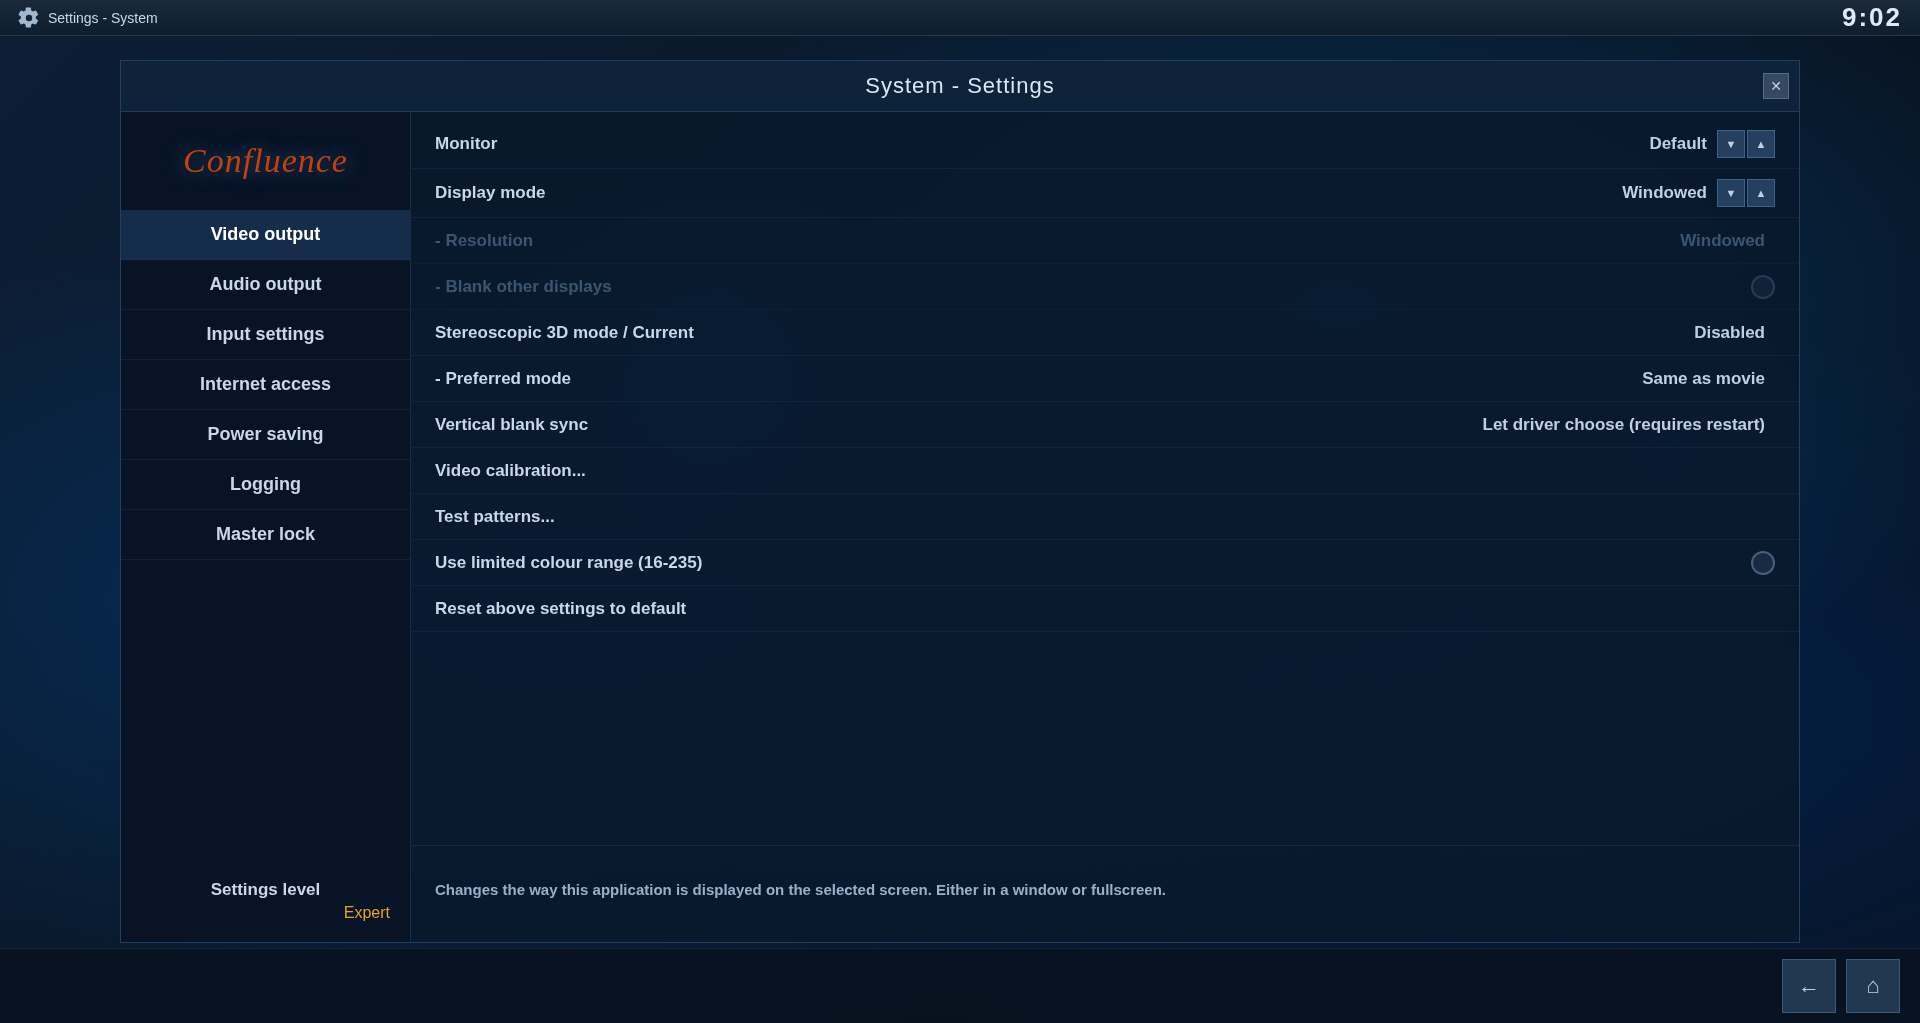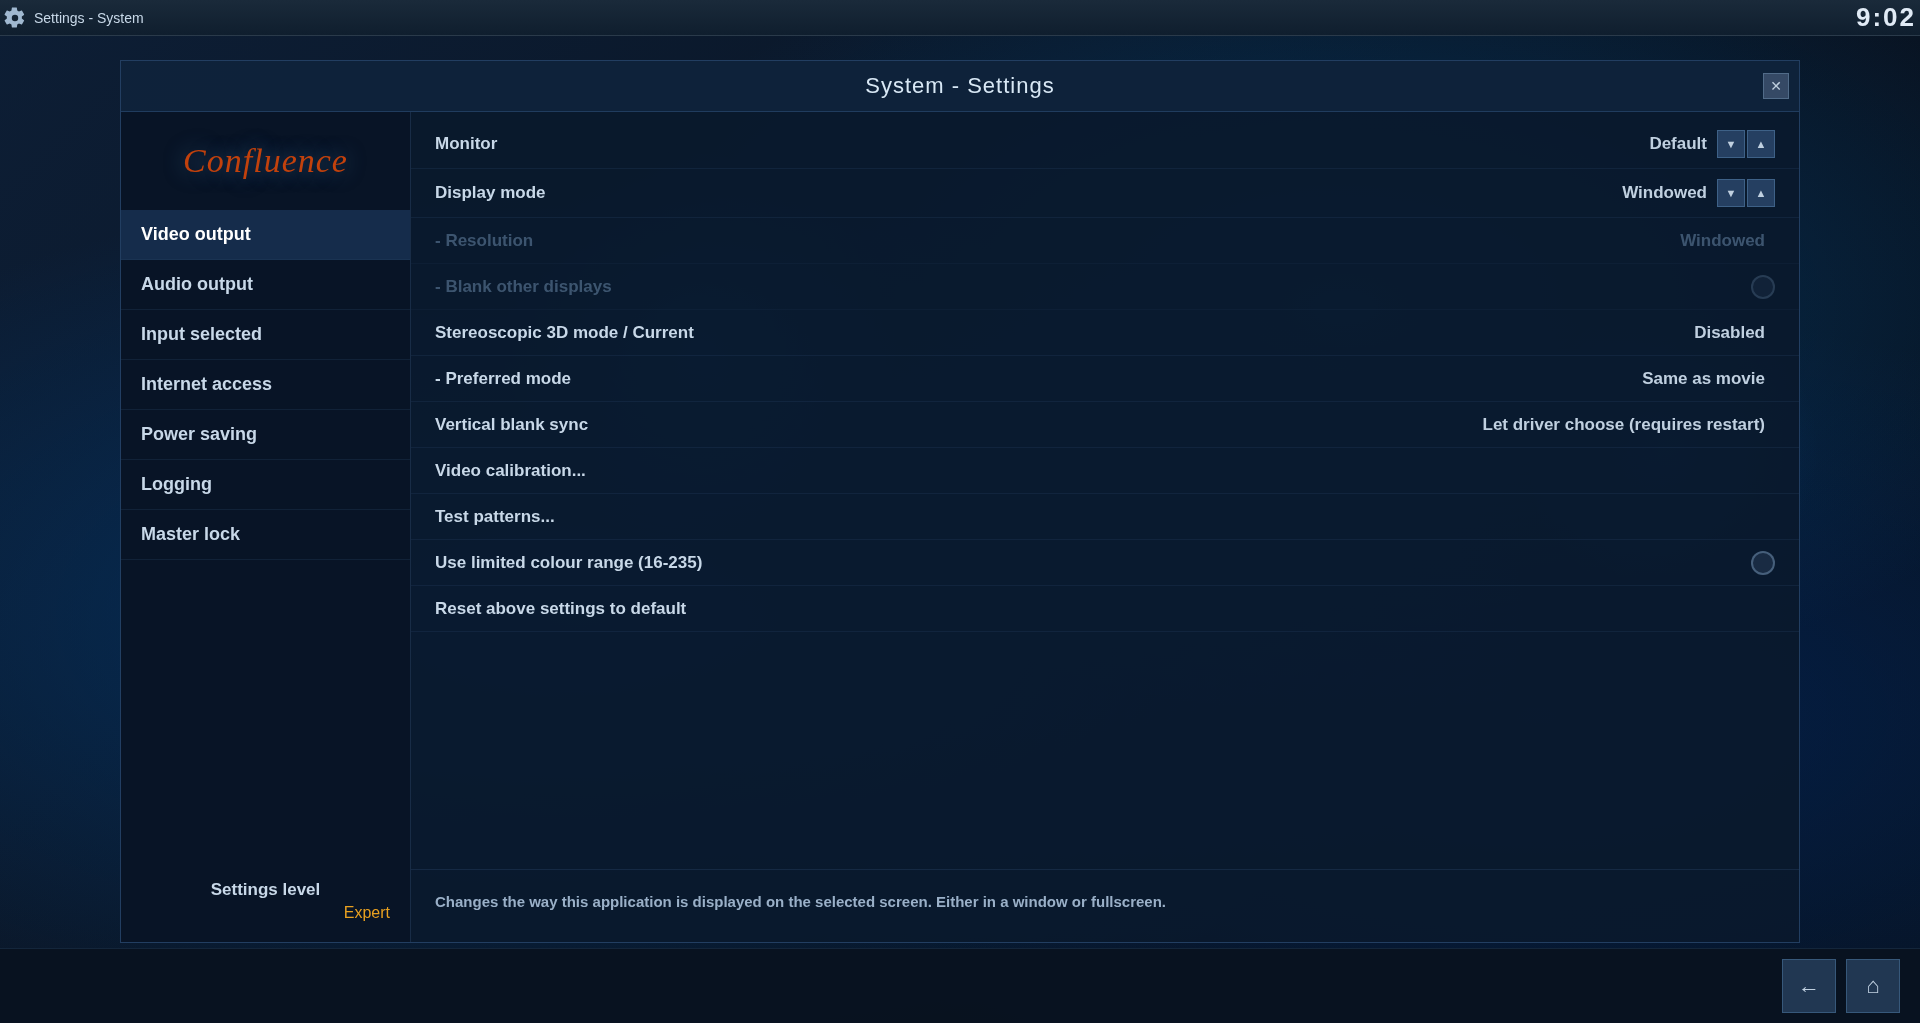--- a/index.html
+++ b/index.html
@@ -42,21 +42,21 @@
 
     
     .titlebar {
       position: absolute;
       top: 0; left: 0; right: 0;
       height: 36px;
       background: linear-gradient(180deg, #1a2a3a 0%, #0f1e2e 100%);
       display: flex;
       align-items: center;
       justify-content: space-between;
-      padding: 0 4px;
+      padding: 0 18px;
       z-index: 100;
       border-bottom: 1px solid #2a3a4a;
     }
 
     .titlebar-left {
       display: flex;
       align-items: center;
       gap: 8px;
     }
 
@@ -162,21 +162,21 @@
     }
 
     .sidebar-nav {
       flex: 1;
       display: flex;
       flex-direction: column;
     }
 
     .sidebar-item {
       padding: 14px 20px;
-      text-align: left;
+      text-align: center;
       cursor: pointer;
       border-bottom: 1px solid rgba(40, 70, 100, 0.3);
       transition: background 0.2s;
     }
 
     .sidebar-item.active {
       background: rgba(30, 60, 100, 0.6);
     }
 
     .sidebar-item-label {
@@ -270,21 +270,21 @@
     }
 
     .toggle-circle {
       width: 24px; height: 24px;
       border-radius: 50%;
       border: 2px solid rgba(100, 130, 160, 0.6);
       background: rgba(50, 70, 100, 0.4);
     }
 
     .description-box {
-      padding: 20px 24px;
+      padding: 32px 24px;
       margin-top: auto;
       border-top: 1px solid rgba(50, 80, 120, 0.3);
     }
 
     .description-text {
       color: #9ab0c8;
       font-size: 15px;
       line-height: 1.6;
     }
 
@@ -349,21 +349,21 @@
         </div>
       </div>
       <nav class="sidebar-nav">
         <div class="sidebar-item active">
           <span class="sidebar-item-label">Video output</span>
         </div>
         <div class="sidebar-item">
           <span class="sidebar-item-label">Audio output</span>
         </div>
         <div class="sidebar-item">
-          <span class="sidebar-item-label">Input selected</span>
+          <span class="sidebar-item-label">Input settings</span>
         </div>
         <div class="sidebar-item">
           <span class="sidebar-item-label">Internet access</span>
         </div>
         <div class="sidebar-item">
           <span class="sidebar-item-label">Power saving</span>
         </div>
         <div class="sidebar-item">
           <span class="sidebar-item-label">Logging</span>
         </div>

